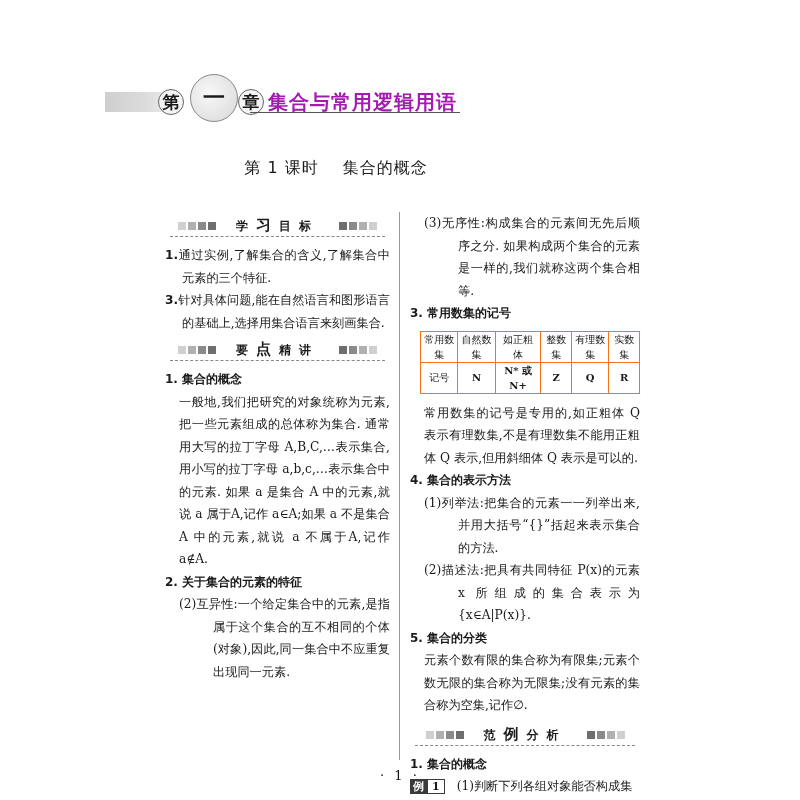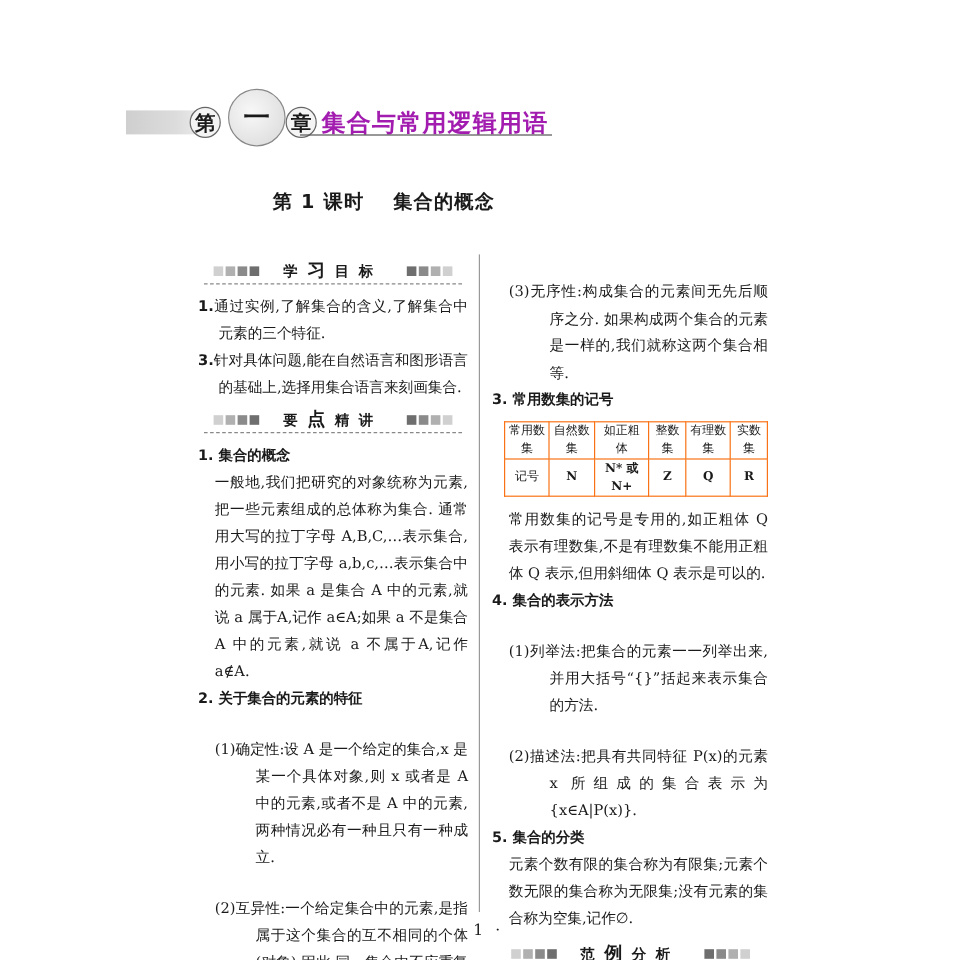--- a/index.html
+++ b/index.html
@@ -13,43 +13,43 @@
   .banner-rule { position: absolute; left: 150px; top: 32px; width: 210px; height: 1px; background: #555; }
   .circle-small { position: absolute; width: 26px; height: 26px; border-radius: 50%;
     border: 1px solid #666; background: #f4f4f4; font-size: 17px; font-weight: bold;
     display: flex; align-items: center; justify-content: center; top: 9px; }
   .circle-big { position: absolute; left: 90px; top: -6px; width: 48px; height: 48px; border-radius: 50%;
     border: 1px solid #888; background: radial-gradient(circle at 40% 40%, #f8f8f8, #d8d8d8);
     display: flex; align-items: center; justify-content: center; font-size: 22px; font-weight: bold; }
   .chapter-title { position: absolute; left: 168px; top: 9px; font-family: "DejaVu Sans", "Liberation Sans", sans-serif;
     font-weight: bold; font-size: 20px; letter-spacing: 1px; color: #a21caf; }
 
-  .lesson-title { position: absolute; top: 158px; left: 0; width: 640px; text-align: center;
-    font-family: "DejaVu Sans", "Liberation Sans", sans-serif; font-weight: bold; font-size: 16px; letter-spacing: 1px; }
+  .lesson-title { position: absolute; top: 158px; left: 16px; width: 640px; text-align: center;
+    font-family: "DejaVu Sans", "Liberation Sans", sans-serif; font-weight: normal; font-size: 16px; letter-spacing: 1px; }
   .lesson-title .gap { display: inline-block; width: 24px; }
 
   
   .col { position: absolute; top: 212px; font-size: 12.2px; line-height: 22.5px; }
   .col-left { left: 165px; width: 225px; }
   .col-right { left: 410px; width: 230px; }
   .divider { position: absolute; left: 399px; top: 212px; width: 1px; height: 548px; background: #999; }
 
   .sec-header { position: relative; height: 28px; display: flex; align-items: center; justify-content: center; gap: 20px; }
   .sec-header::after { content: ""; position: absolute; left: 5px; right: 5px; bottom: 3px; border-bottom: 1px dashed #888; }
   .sq-row { display: flex; gap: 2px; }
   .sq { width: 8px; height: 8px; background: #9a9a9a; }
   .sq.l1 { background: #d0d0d0; } .sq.l2 { background: #b0b0b0; } .sq.l3 { background: #8a8a8a; } .sq.l4 { background: #6e6e6e; }
   .sec-label { font-size: 12px; font-weight: bold; letter-spacing: 8px; font-family: "DejaVu Serif", serif; }
   .sec-label .big { font-size: 15px; }
 
   .item { padding-left: 17px; text-indent: -17px; text-align: justify; }
   .num { font-weight: bold; font-family: "DejaVu Sans", sans-serif; }
   .h2 { font-family: "DejaVu Sans", "Liberation Sans", sans-serif; font-weight: bold; font-size: 12px; }
   .para { padding-left: 14px; text-align: justify; }
-  .sub { padding-left: 48px; text-indent: -34px; text-align: justify; margin-top: 20px; }
+  .sub { padding-left: 48px; text-indent: -34px; text-align: justify; }
 
   table.numsets { border-collapse: collapse; margin: 6px 0 8px 10px; font-size: 10px; }
   table.numsets td { border: 1px solid #f97316; height: 17px; line-height: 15px; padding: 0 3px; text-align: center; }
   table.numsets tr:first-child td { border-top-width: 1.5px; }
   table.numsets td.bold { font-weight: bold; font-family: "DejaVu Serif", serif; }
 
   .ex-badge { display: inline-flex; margin-right: 12px; vertical-align: middle; }
   .ex-badge .ex-a { background: #3a3a3a; color: #fff; font-size: 11px; padding: 0 3px; line-height: 15px; font-weight: bold; }
   .ex-badge .ex-b { border: 1px solid #3a3a3a; font-size: 11px; padding: 0 4px; line-height: 13px; font-weight: bold; }
 
@@ -109,21 +109,20 @@
         <span class="sq l4"></span>
         <span class="sq l3"></span>
         <span class="sq l2"></span>
         <span class="sq l1"></span>
       </div>
   </div>
   <div style="height:4px"></div>
   <div class="h2">1. 集合的概念</div>
   <div class="para">一般地,我们把研究的对象统称为元素,把一些元素组成的总体称为集合. 通常用大写的拉丁字母 A,B,C,…表示集合,用小写的拉丁字母 a,b,c,…表示集合中的元素. 如果 a 是集合 A 中的元素,就说 a 属于A,记作 a∈A;如果 a 不是集合 A 中的元素,就说 a 不属于A,记作 a∉A.</div>
   <div class="h2">2. 关于集合的元素的特征</div>
-  <div class="sub">(1)确定性:设 A 是一个给定的集合,x 是某一个具体对象,则 x 或者是 A 中的元素,或者不是 A 中的元素,两种情况必有一种且只有一种成立.</div>
   <div class="sub">(2)互异性:一个给定集合中的元素,是指属于这个集合的互不相同的个体(对象),因此,同一集合中不应重复出现同一元素.</div>
 </div>
 
 <div class="col col-right">
   <div class="sub">(3)无序性:构成集合的元素间无先后顺序之分. 如果构成两个集合的元素是一样的,我们就称这两个集合相等.</div>
   <div class="h2">3. 常用数集的记号</div>
   <table class="numsets">
     <tbody>
         <tr>
       <td>常用数集</td>

